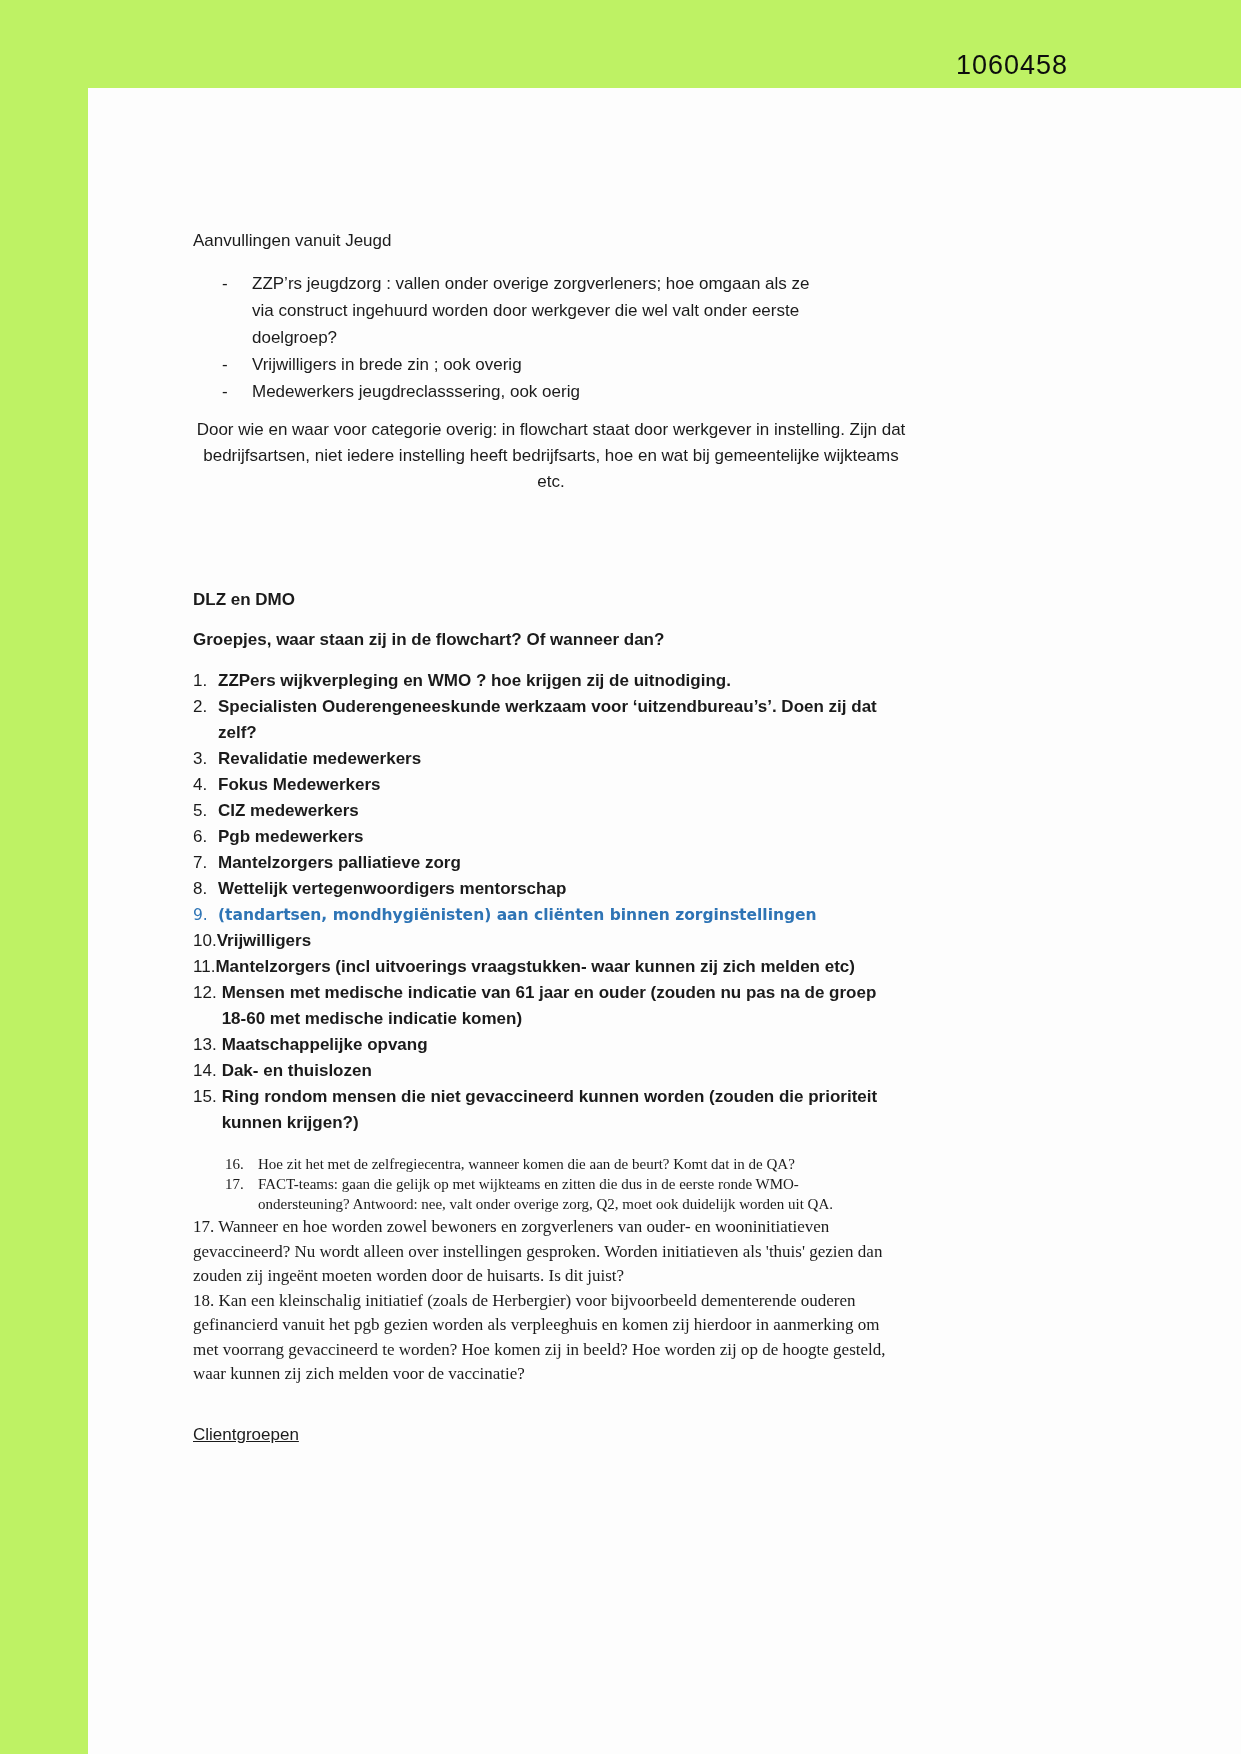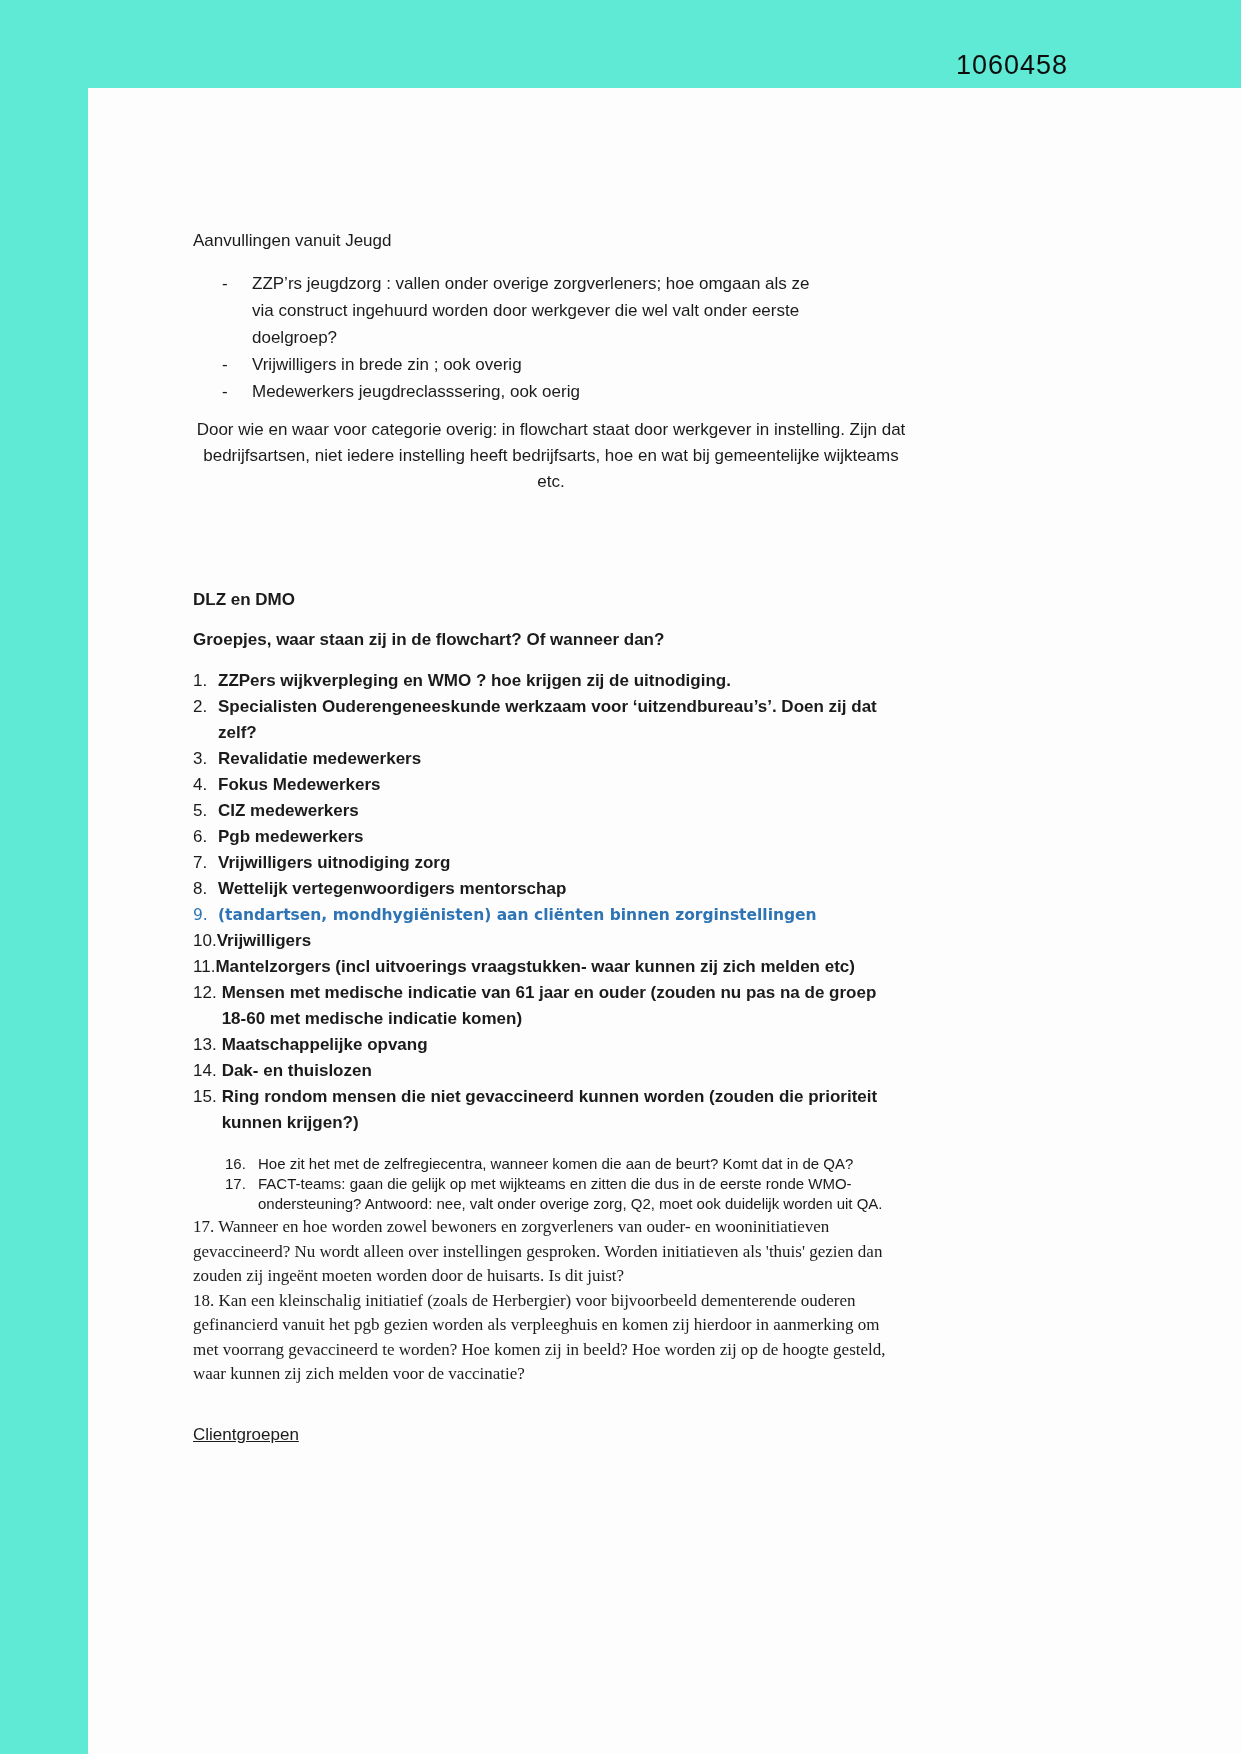--- a/index.html
+++ b/index.html
@@ -1,19 +1,19 @@
 <!DOCTYPE html>
 <html><head>
 <meta charset="utf-8">
 <style>
   html,body{margin:0;padding:0;background:#ffffff;}
   .page{
     position:relative;
     width:1241px;height:1754px;
-    background:#5eead4;
+    background:#bef264;
     font-family:"Liberation Sans",sans-serif;
     font-size:17px;
     color:#1b1b1b;
     overflow:hidden;
   }
   .scan-region{
     position:absolute;left:88px;top:88px;right:0;bottom:0;
     background:#fdfdfd;
   }
   .page-number{
@@ -39,21 +39,21 @@
   .num-list{list-style:none;margin:15px 0 0 0;padding:0;width:692px;line-height:26px;}
   .num-list li{display:flex;}
   .num-list .n{flex:none;min-width:25px;}
   .num-list .t{flex:1;font-weight:bold;}
   .num-list li.gap-none .n{min-width:0;}
   .num-list li.gap-small .n{min-width:0;margin-right:5px;}
   .blue{color:#2e74b5;}
   .alt{font-family:"DejaVu Sans",sans-serif;font-size:15.5px;}
 
   .inset-list{list-style:none;margin:18px 0 0 32px;padding:0;width:660px;
-    font-family:Liberation Sans, sans-serif;font-size:15px;line-height:20px;}
+    font-family:Liberation Serif, serif;font-size:15px;line-height:20px;}
   .inset-list li{display:flex;}
   .inset-list .n{flex:none;min-width:33px;}
   .inset-list .t{flex:1;}
 
   .follow-paras{margin-top:1px;}
   .follow-paras p{line-height:24.5px;margin:0;font-family:Liberation Serif, serif;}
 
   .client-heading{margin-top:38px;text-decoration:underline;font-weight:normal;}
   .final-line{line-height:26px;margin:16px 0 0 0;}
 </style>
@@ -121,21 +121,21 @@
           <span class="t">CIZ medewerkers</span>
         </li>
 
         <li>
           <span class="n">6.</span>
           <span class="t">Pgb medewerkers</span>
         </li>
 
         <li>
           <span class="n">7.</span>
-          <span class="t">Vrijwilligers uitnodiging zorg</span>
+          <span class="t">Mantelzorgers palliatieve zorg</span>
         </li>
 
         <li>
           <span class="n">8.</span>
           <span class="t">Wettelijk vertegenwoordigers mentorschap</span>
         </li>
 
         <li class="blue alt">
           <span class="n">9.</span>
           <span class="t">(tandartsen, mondhygiënisten) aan cliënten binnen zorginstellingen</span>

